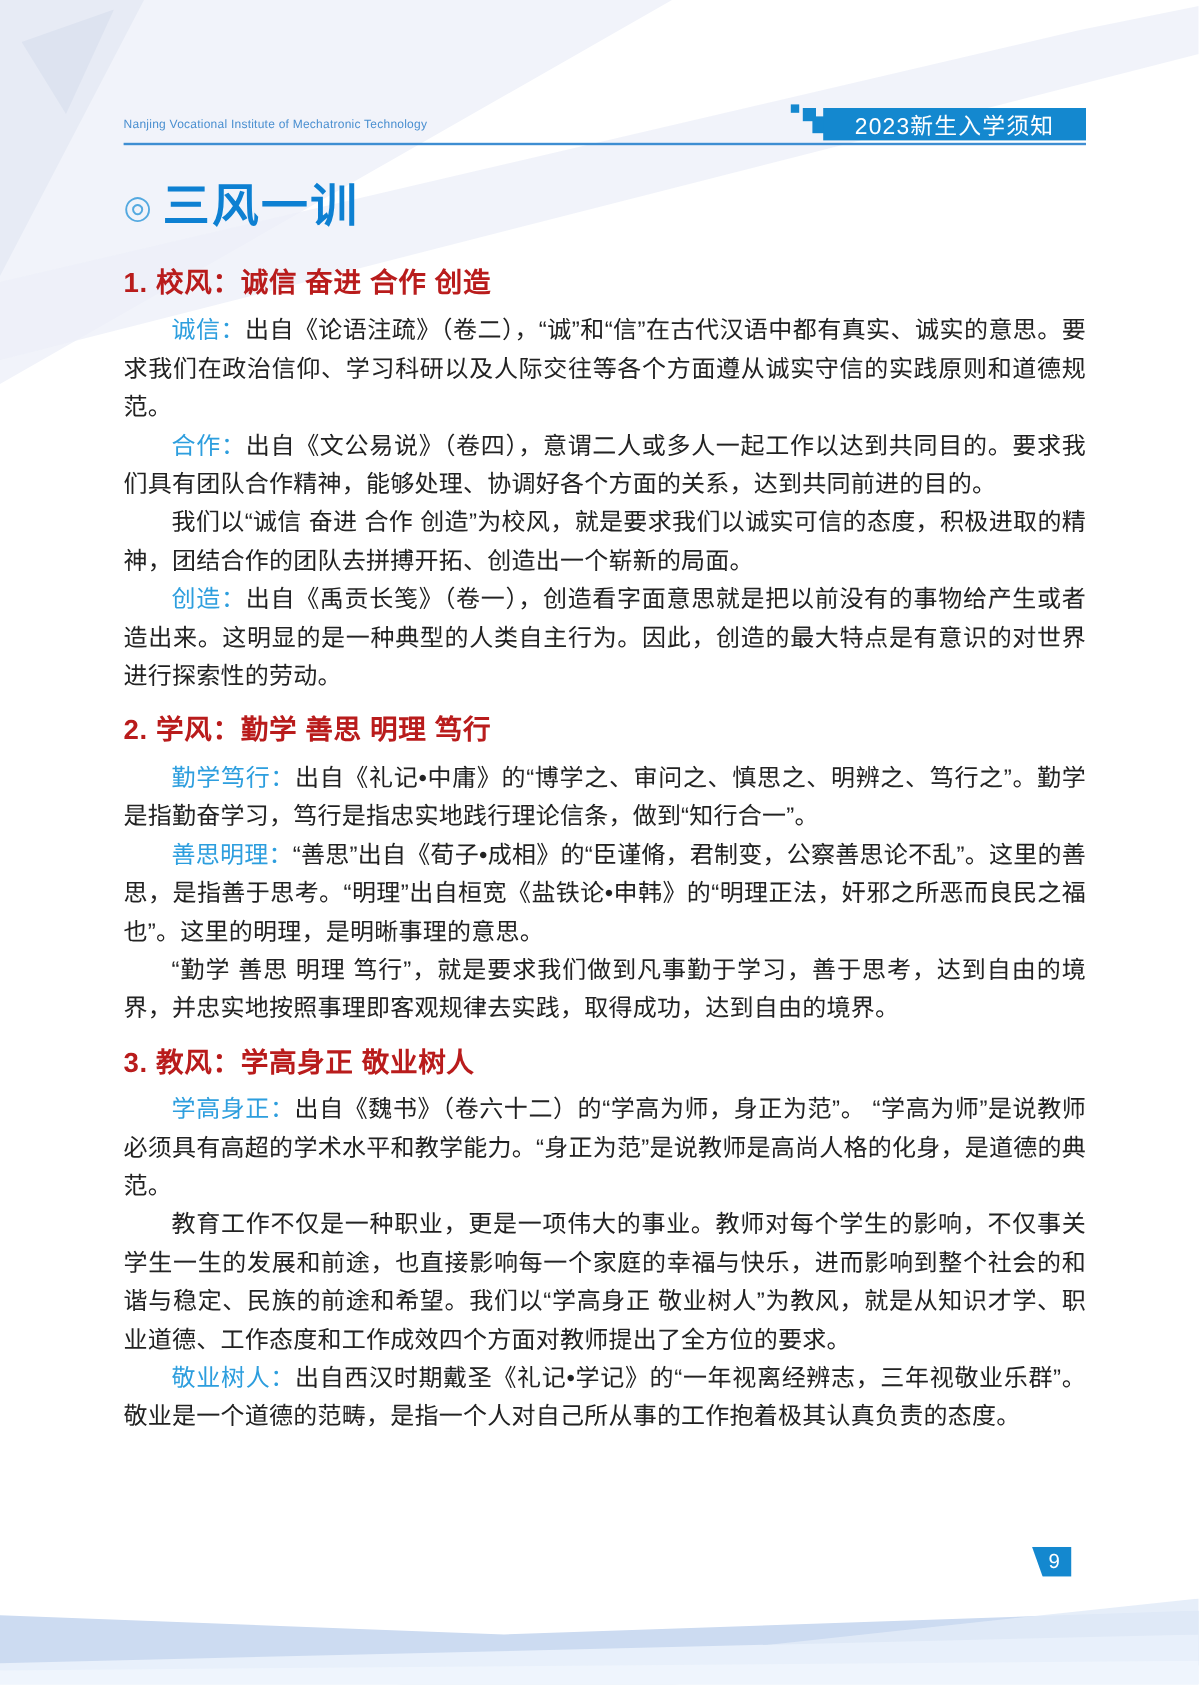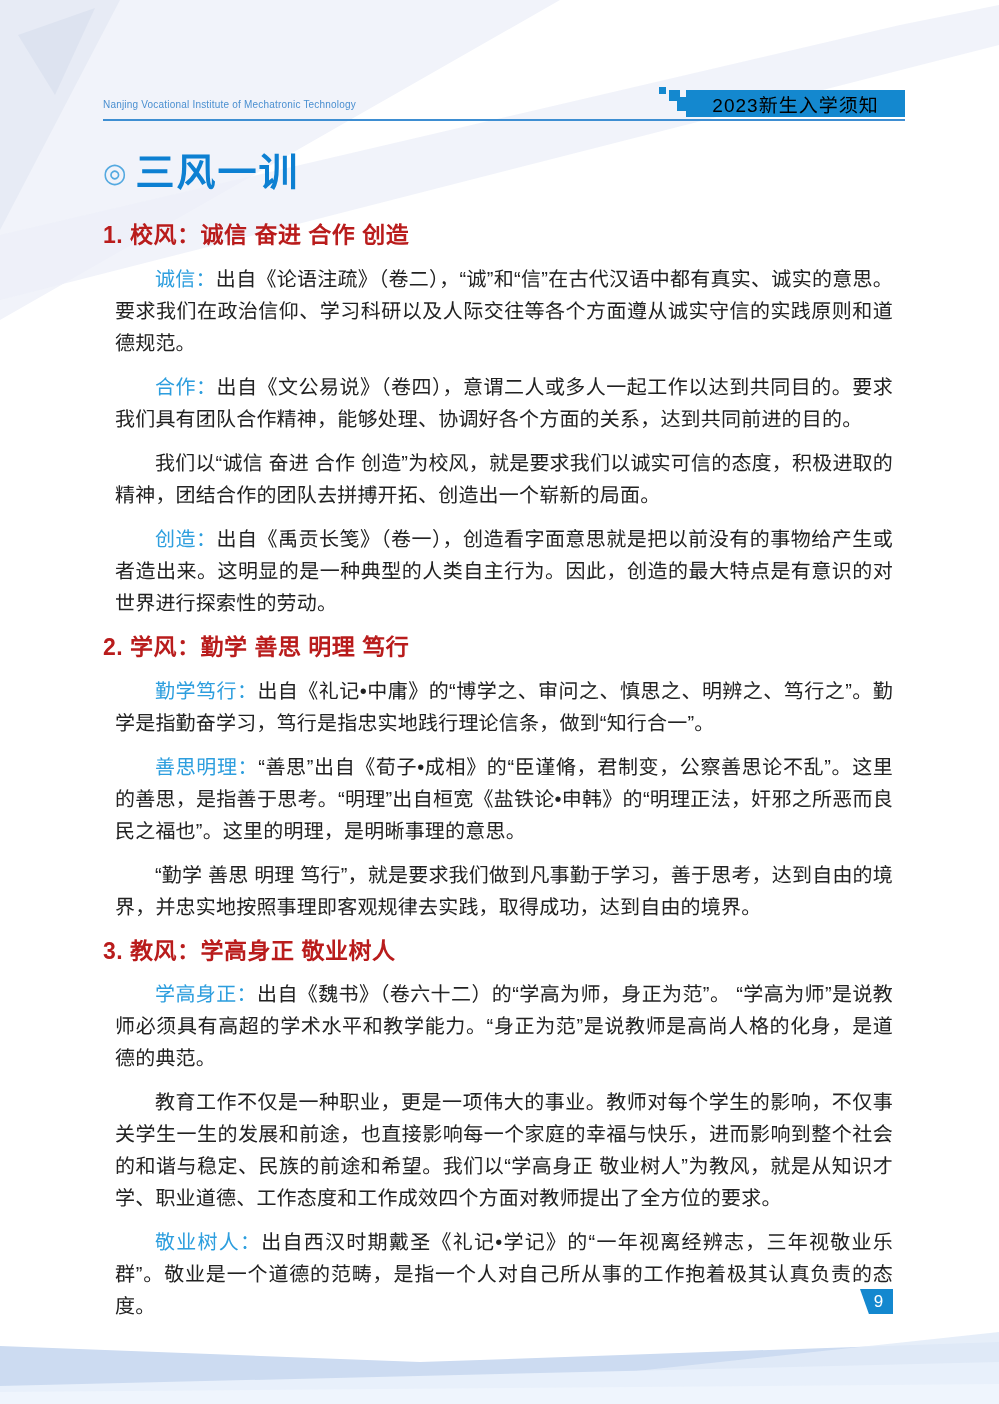--- a/index.html
+++ b/index.html
@@ -27,34 +27,34 @@
     position:absolute;left:103px;top:99px;font-size:10px;color:#4a8fd0;
     letter-spacing:.2px;z-index:2;
   }
   .header-rule{position:absolute;left:103px;top:119px;width:802px;height:2px;background:#3e8ed2;z-index:2;}
   .badge-sq{position:absolute;background:#1488cf;z-index:2;}
   .sq1{left:659px;top:87px;width:7px;height:7px;}
   .sq2{left:669px;top:90px;width:11px;height:11px;}
   .sq3{left:677px;top:97px;width:14px;height:14px;}
   .header-badge{
     position:absolute;left:686px;top:90px;width:219px;height:27px;z-index:3;
-    background:#1488cf;color:#000000;font-size:19px;letter-spacing:1px;
+    background:#1488cf;color:#ffffff;font-size:19px;letter-spacing:1px;
     display:flex;align-items:center;justify-content:center;
   }
   
   .main{position:absolute;left:103px;top:150px;width:802px;z-index:1;}
   .page-title{display:flex;align-items:center;margin:0 0 24px 0;}
   .title-marker{font-size:27px;color:#54a9e0;line-height:1;margin-right:9px;}
   .title-text{font-size:39px;font-weight:bold;color:#0d80d2;letter-spacing:2px;line-height:1.2;}
   .sec-heading{
     font-size:23px;font-weight:bold;color:#b91c1c;
     margin:14px 0 9px 0;letter-spacing:.5px;line-height:1.3;
   }
   .para{
-    margin:12px;font-size:20px;line-height:32px;color:#222222;
+    margin:0;font-size:20px;line-height:32px;color:#222222;
     text-align:justify;text-indent:2em;letter-spacing:.2px;
   }
   .lead{color:#2d9ede;}
   
   .page-num{
     position:absolute;left:860px;top:1289px;width:33px;height:25px;z-index:2;
     background:#1488cf;color:#ffffff;font-size:17px;
     display:flex;align-items:center;justify-content:center;
     clip-path:polygon(0 0,100% 0,100% 100%,27% 100%);
     padding-left:4px;box-sizing:border-box;

